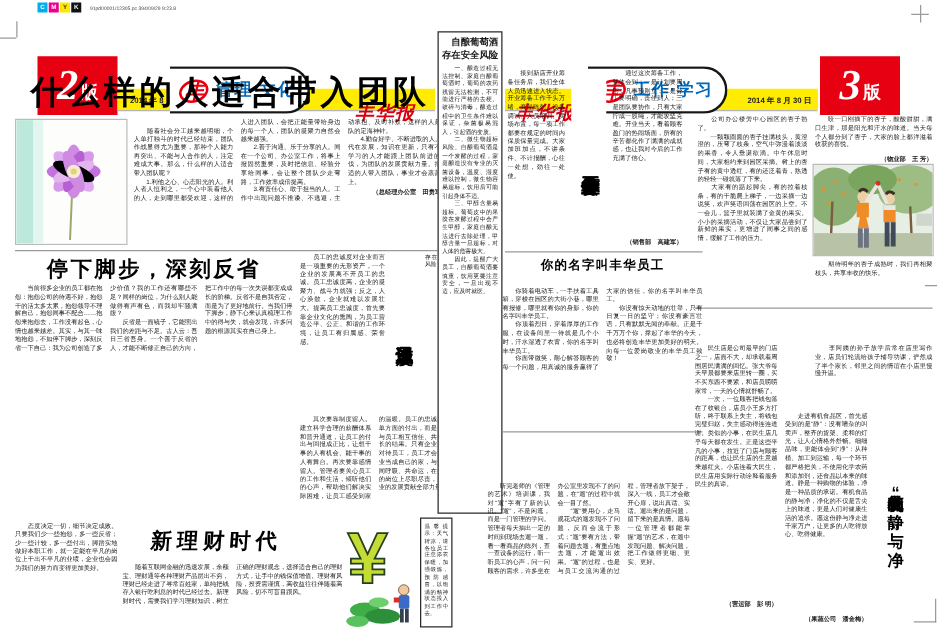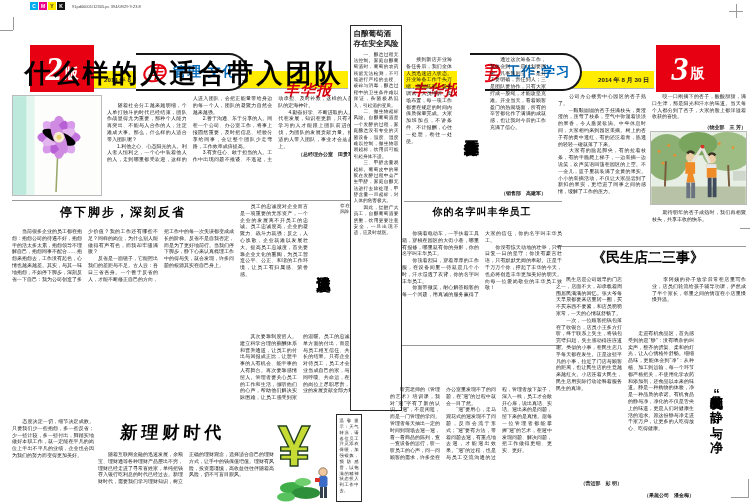--- a/index.html
+++ b/index.html
@@ -112,21 +112,21 @@
 　　1.利他之心、心态阳光的人。利人者人恒利之，一个心中装着他人的人，走到哪里都受欢迎，这样的人进入团队，会把正能量带给身边的每一个人，团队的凝聚力自然会越来越强。
 　　2.善于沟通、乐于分享的人。同在一个公司、办公室工作，将事上报固然重要，及时把信息、经验分享给同事，会让整个团队少走弯路，工作效率成倍提高。
 　　3.有责任心、敢于担当的人。工作中出现问题不推诿、不逃避，主动承担、及时补救，这样的人是团队的定海神针。
 　　4.勤奋好学、不断进取的人。时代在发展，知识在更新，只有不断学习的人才能跟上团队前进的步伐，为团队的发展贡献力量。把合适的人带入团队，事业才会蒸蒸日上。</span>
         <div class="byline">（总经理办公室　田贵军）</div>
       </div>
     </div>
   </div>
   <div class="rule" style="left:12px;top:200px;width:346px"></div>
 
-  <div class="h-big" style="left:12px;top:204px;width:222px;font-size:12px;letter-spacing:2px">停下脚步，深刻反省</div>
+  <div class="h-big" style="left:12px;top:204px;width:222px;font-size:17px;letter-spacing:2px">停下脚步，深刻反省</div>
   <div class="abs body cols3" style="left:12px;top:228px;width:222px;height:184px">　　当前很多企业的员工都在抱怨：抱怨公司的待遇不好，抱怨干的活太多太累，抱怨领导不理解自己，抱怨同事不配合……抱怨来抱怨去，工作没有起色，心情也越来越差。其实，与其一味地抱怨，不如停下脚步，深刻反省一下自己：我为公司创造了多少价值？我的工作还有哪些不足？同样的岗位，为什么别人能做得有声有色，而我却牢骚满腹？
 　　反省是一面镜子，它能照出我们的差距与不足。古人云：吾日三省吾身。一个善于反省的人，才能不断修正自己的方向，把工作中的每一次失误都变成成长的阶梯。反省不是自我否定，而是为了更好地前行。当我们停下脚步，静下心来认真梳理工作中的得与失，就会发现，许多问题的根源其实在自己身上。</div>
   <div class="abs body" style="left:12px;top:418px;width:82px;height:84px">　　态度决定一切，细节决定成败。只要我们少一些抱怨，多一些反省；少一些计较，多一些付出，脚踏实地做好本职工作，就一定能在平凡的岗位上干出不平凡的业绩，企业也会因为我们的努力而变得更加美好。</div>
 
   <div class="abs body" style="left:240px;top:203px;width:68px;height:126px">　　员工的忠诚度对企业而言是一项重要的无形资产，一个企业的发展离不开员工的忠诚。员工忠诚度高，企业的凝聚力、战斗力就强；反之，人心涣散，企业就难以发展壮大。提高员工忠诚度，首先要靠企业文化的熏陶，为员工营造公平、公正、和谐的工作环境，让员工有归属感、荣誉感。</div>
   <div class="vtitle abs" style="left:312px;top:205px;width:24px;height:122px;font-size:14px">浅谈员工忠诚度</div>
   <div class="abs body" style="left:340px;top:203px;width:20px;height:126px;font-size:4.6px">存在安全风险</div>
   <div class="abs body cols2" style="left:240px;top:333px;width:120px;height:112px">　　其次要靠制度留人。建立科学合理的薪酬体系和晋升通道，让员工的付出与回报成正比，让想干事的人有机会、能干事的人有舞台。再次要靠感情留人。管理者要关心员工的工作和生活，倾听他们的心声，帮助他们解决实际困难，让员工感受到家的温暖。员工的忠诚不是单方面的付出，而是企业与员工相互信任、共同成长的结果。只有企业真心对待员工，员工才会把企业当成自己的家，与企业同呼吸、共命运，在各自的岗位上尽职尽责，为企业的发展贡献全部力量。</div>
 
   <div class="h-big serifTitle" style="left:96px;top:421px;width:154px;font-size:17px;letter-spacing:4px;transform:skewX(-4deg)">新理财时代</div>
@@ -141,21 +141,21 @@
     <circle cx="47" cy="58" r="4.2" fill="#f0c9a0" stroke="#5a3d24" stroke-width="0.6"></circle>
     <rect x="43" y="62" width="8.5" height="11" rx="2" fill="#3a6bc7"></rect>
     <rect x="44" y="73" width="3" height="11" fill="#33404e"></rect>
     <rect x="48" y="73" width="3" height="11" fill="#33404e"></rect>
     <rect x="39" y="64" width="5" height="4" fill="#d93025"></rect>
   </svg>
 
   <div class="abs boxed body" style="left:336px;top:414px;width:26px;height:88px;font-size:4.3px">温馨提示：天气转凉，请各位员工注意添衣保暖，加强锻炼，预防感冒，以饱满的精神状态投入到工作中去。</div>
 
   <div class="abs boxed" style="left:350px;top:25px;width:52px;height:386px">
-    <div style="text-align:left;font-weight:900;font-size:7.5px;line-height:1.3">自酿葡萄酒</div>
+    <div style="text-align:right;font-weight:900;font-size:7.5px;line-height:1.3">自酿葡萄酒</div>
     <div style="text-align:center;font-weight:900;font-size:7.5px;line-height:1.3;margin-bottom:3px">存在安全风险</div>
     <div class="body" style="height:352px;font-size:4.7px">　　一、酿造过程无法控制。家庭自酿葡萄酒时，葡萄的农药残留无法检测，不可能进行严格的去梗、破碎与消毒，酿造过程中的卫生条件难以保证，杂菌极易混入，引起酒的变质。
 　　二、微生物超标风险。自酿葡萄酒是一个发酵的过程，家庭酿造没有专业的灭菌设备，温度、湿度难以控制，微生物容易超标，饮用后可能引起身体不适。
 　　三、甲醇含量易超标。葡萄皮中的果胶在发酵过程中会产生甲醇，家庭自酿无法进行去除处理，甲醇含量一旦超标，对人体的危害极大。
 　　因此，提醒广大员工，自酿葡萄酒要慎重，饮用更要注意安全，一旦出现不适，应及时就医。</div>
   </div>
 
   <div class="abs" style="left:406px;top:56px;width:142px;height:145px;display:flex;gap:5px">
     <div class="body" style="width:46px;height:145px">　　接到新店开业筹备任务后，我们全体人员迅速进入状态。开业筹备工作千头万绪，商品陈列、设备调试、人员培训、卖场布置，每一项工作都要在规定的时间内保质保量完成。大家加班加点，不讲条件、不计报酬，心往一处想，劲往一处使。</div>
     <div class="vtitle" style="width:28px;height:145px;font-size:15px">开业筹备工作体会</div>
@@ -211,21 +211,20 @@
   <div class="h-big" style="left:402px;top:205px;width:160px;font-size:10px;letter-spacing:1px">你的名字叫丰华员工</div>
   <div class="abs body cols2" style="left:402px;top:230px;width:160px;height:112px">　　你骑着电动车，一手扶着工具箱，穿梭在园区的大街小巷，哪里有报修，哪里就有你的身影，你的名字叫丰华员工。
 　　你顶着烈日，穿着厚厚的工作服，在设备间里一待就是几个小时，汗水湿透了衣背，你的名字叫丰华员工。
 　　你面带微笑，耐心解答顾客的每一个问题，用真诚的服务赢得了大家的信任，你的名字叫丰华员工。
 　　你没有惊天动地的壮举，只有日复一日的坚守；你没有豪言壮语，只有默默无闻的奉献。正是千千万万个你，撑起了丰华的今天，也必将创造丰华更加美好的明天。向每一位爱岗敬业的丰华员工致敬！</div>
   <div class="rule" style="left:402px;top:345px;width:160px"></div>
 
   <div class="abs body cols3" style="left:390px;top:386px;width:162px;height:114px">　　听完老师的《管理的艺术》培训课，我对“遛”字有了新的认识。“遛”，不是闲逛，而是一门管理的学问。管理者每天抽出一定的时间到现场去遛一遛，看一看商品的陈列，查一查设备的运行，听一听员工的心声，问一问顾客的需求，许多坐在办公室里发现不了的问题，在“遛”的过程中就会一目了然。
 　　“遛”要用心，走马观花式的遛发现不了问题，反而会流于形式；“遛”要有方法，带着问题去遛，有重点地去遛，才能遛出效果。“遛”的过程，也是与员工交流沟通的过程，管理者放下架子，深入一线，员工才会敞开心扉，说出真话、实话。遛出来的是问题，留下来的是真情。愿每一位管理者都能掌握“遛”的艺术，在遛中发现问题、解决问题，把工作做得更细、更实、更好。</div>
 
-  <div class="h-big" style="left:578px;top:249px;width:140px;font-size:14px">《民生店二三事》</div>
   <div class="abs" style="left:556px;top:276px;width:66px;height:212px">
     <div class="body" style="height:202px">　　民生店是公司最早的门店之一，店面不大，却承载着周围居民满满的回忆。张大爷每天早晨都要来店里转一圈，买不买东西不要紧，和店员唠唠家常，一天的心情就舒畅了。
 　　一次，一位顾客把钱包落在了收银台，店员小王多方打听，终于联系上失主，将钱包完璧归赵，失主感动得连连道谢。类似的小事，在民生店几乎每天都在发生。正是这些平凡的小事，拉近了门店与顾客的距离，也让民生店的生意越来越红火。小店连着大民生，民生店用实际行动诠释着服务民生的真谛。</div>
     <div class="byline">（营运部　彭 明）</div>
   </div>
   <div class="abs body" style="left:652px;top:276px;width:94px;height:48px">　　李阿姨的孙子放学后常在店里写作业，店员们轮流给孩子辅导功课，俨然成了半个家长，邻里之间的情谊在小店里慢慢升温。</div>
 
   <div class="vtitle abs" style="left:700px;top:340px;width:32px;height:152px;font-size:13px">有机食品的“静”与“净”</div>
   <div class="abs" style="left:628px;top:330px;width:66px;height:172px">
     <div class="body" style="height:160px">　　走进有机食品区，首先感受到的是“静”：没有嘈杂的叫卖声，整齐的货架、柔和的灯光，让人心情格外舒畅。细细品味，更能体会到“净”：从种植、加工到运输，每一个环节都严格把关，不使用化学农药和添加剂，还食品以本来的味道。静是一种购物的体验，净是一种品质的承诺。有机食品的静与净，净化的不仅是舌尖上的味道，更是人们对健康生活的追求。愿这份静与净走进千家万户，让更多的人吃得放心、吃得健康。</div>

